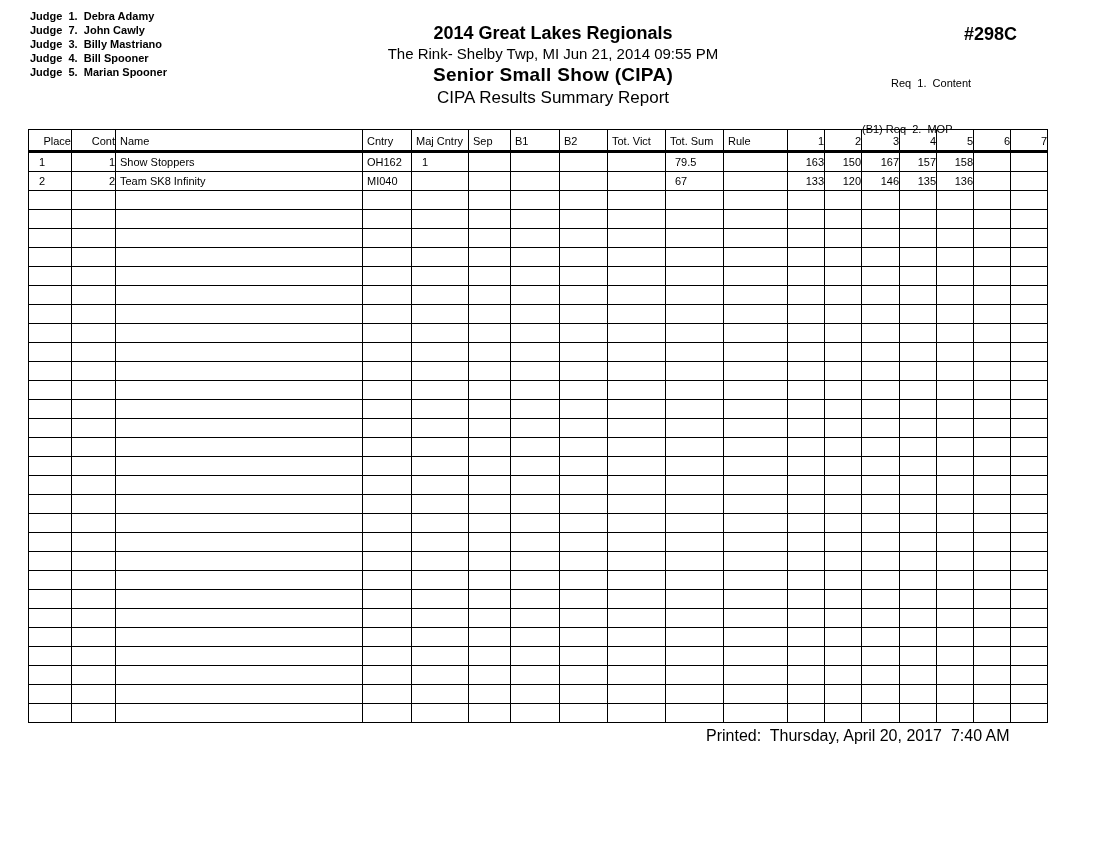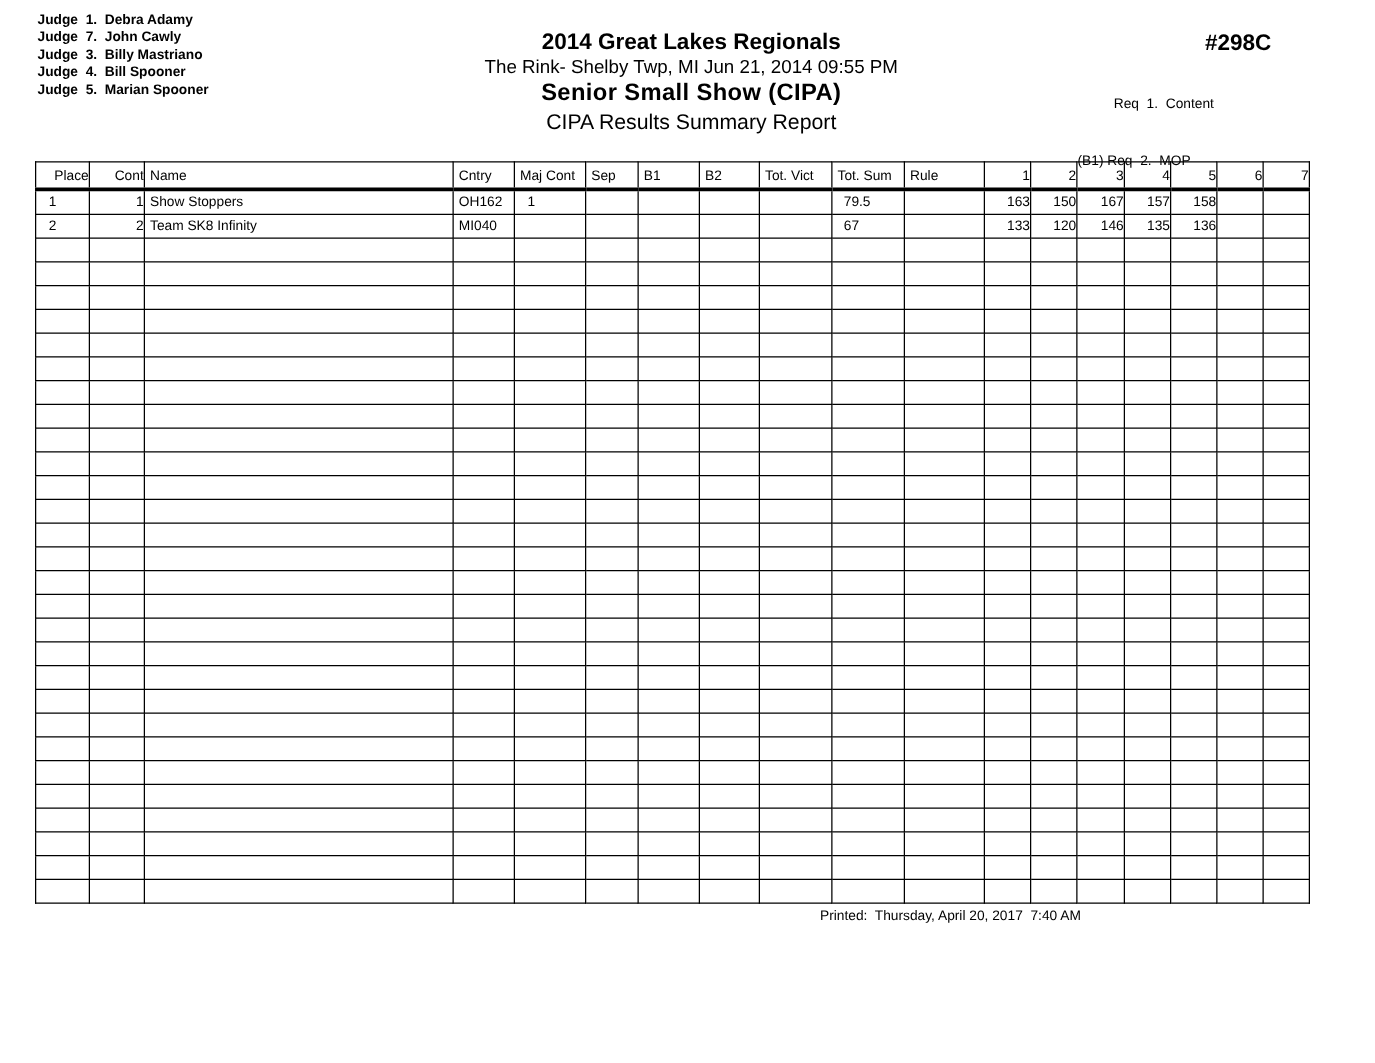--- a/index.html
+++ b/index.html
@@ -96,23 +96,23 @@
       padding-left: 0;
     }
     table.results td.pl { padding-left: 10px; }
     table.results td.vic { padding-left: 10px; }
     table.results td.sum { padding-left: 9px; }
     table.results {
       border: 1px solid #000;
     }
     .printed {
       position: absolute;
-      left: 656px;
+      left: 706px;
       top: 727px;
-      font-size: 11px;
+      font-size: 16px;
       white-space: pre;
     }
   </style>
 </head>
 <body>
 
 <div class="judges">
   <div class="judge">Judge  1.  Debra Adamy</div>
   <div class="judge">Judge  7.  John Cawly</div>
   <div class="judge">Judge  3.  Billy Mastriano</div>
@@ -154,21 +154,21 @@
     <col style="width:37px">
       <col style="width:37px">
       <col style="width:37px">
   </colgroup>
   <thead>
     <tr>
       <th class="c">Place</th>
       <th class="c">Cont</th>
       <th>Name</th>
       <th>Cntry</th>
-      <th>Maj Cont</th>
+      <th>Maj Cntry</th>
       <th>Sep</th>
       <th>B1</th>
       <th>B2</th>
       <th>Tot. Vict</th>
       <th>Tot. Sum</th>
       <th>Rule</th>
       <th class="c">1</th>
       <th class="c">2</th>
       <th class="c">3</th>
       <th class="c">4</th>

